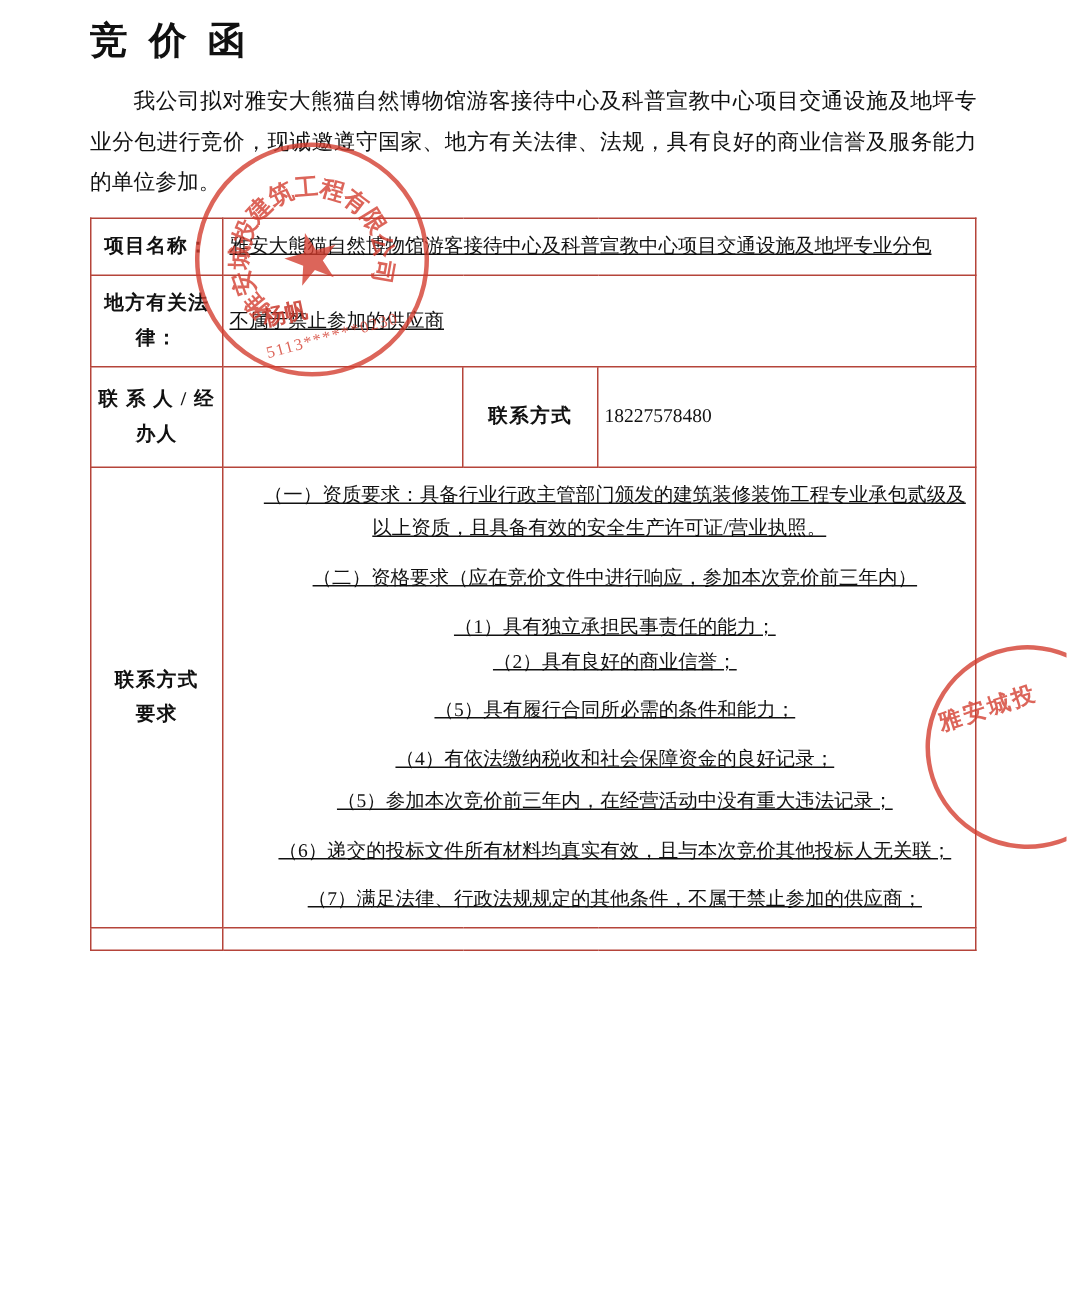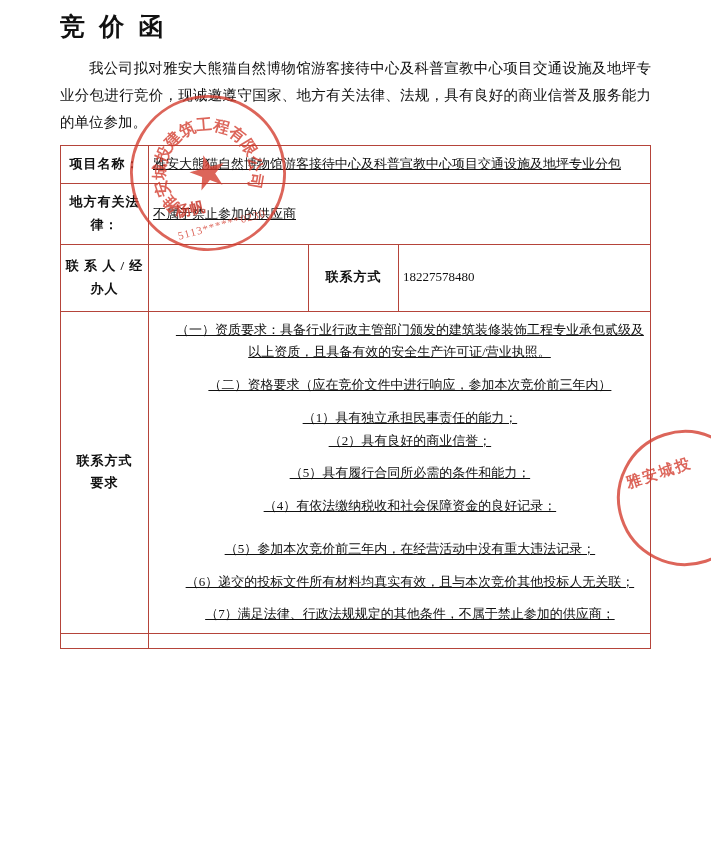--- a/index.html
+++ b/index.html
@@ -187,21 +187,21 @@
         <td class="label">
           <span class="line">联系方式</span>
           <span class="line">要求</span>
         </td>
         <td class="value" colspan="3">
           <span class="indent1" style="margin-bottom:10px">（一）资质要求：具备行业行政主管部门颁发的建筑装修装饰工程专业承包贰级及以上资质，且具备有效的安全生产许可证/营业执照。</span>
           <span class="indent1" style="margin-bottom:10px">（二）资格要求（应在竞价文件中进行响应，参加本次竞价前三年内）</span>
           <span class="indent1" style="">（1）具有独立承担民事责任的能力；</span>
           <span class="indent1" style="margin-bottom:10px">（2）具有良好的商业信誉；</span>
           <span class="indent1" style="margin-bottom:10px">（5）具有履行合同所必需的条件和能力；</span>
-          <span class="indent1" style="margin-bottom:20px">（4）有依法缴纳税收和社会保障资金的良好记录；</span>
+          <span class="indent1" style="margin-bottom:5px">（4）有依法缴纳税收和社会保障资金的良好记录；</span>
           <span class="indent1" style="margin-bottom:10px">（5）参加本次竞价前三年内，在经营活动中没有重大违法记录；</span>
           <span class="indent1" style="margin-bottom:10px">（6）递交的投标文件所有材料均真实有效，且与本次竞价其他投标人无关联；</span>
           <span class="indent1">（7）满足法律、行政法规规定的其他条件，不属于禁止参加的供应商；</span>
         </td>
       </tr>
       <tr>
         <td class="label">
           
           
         </td>

